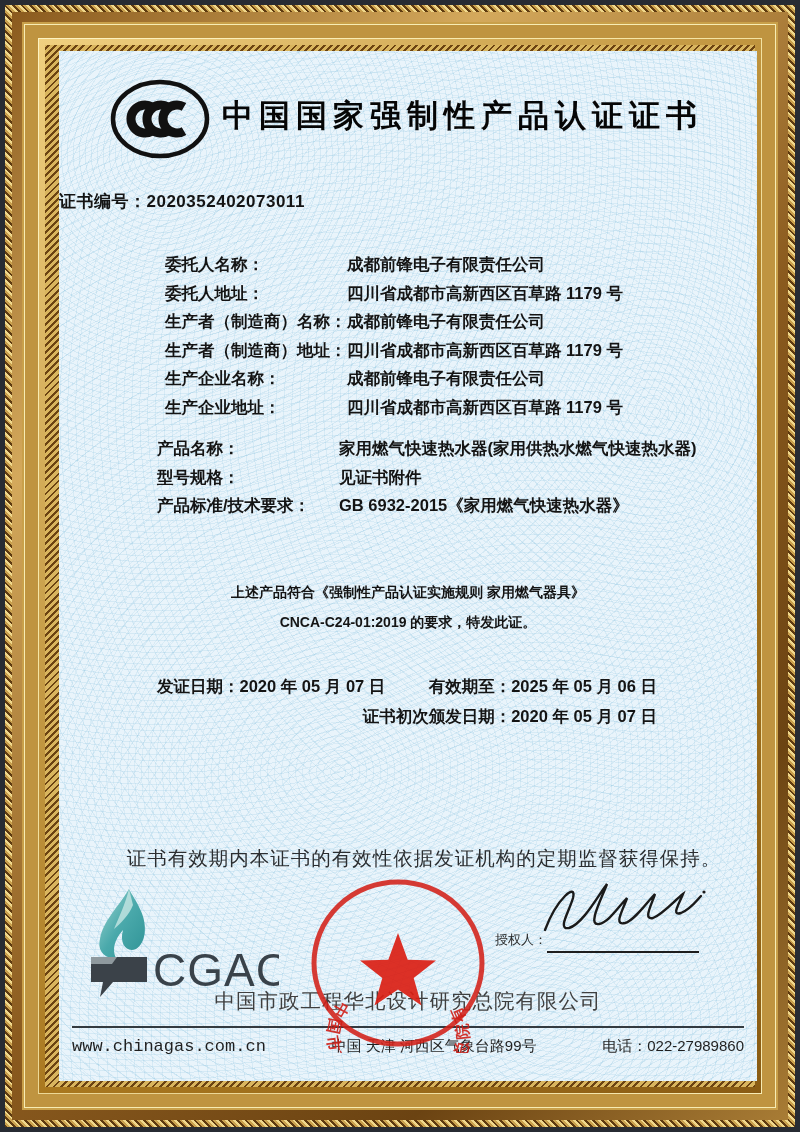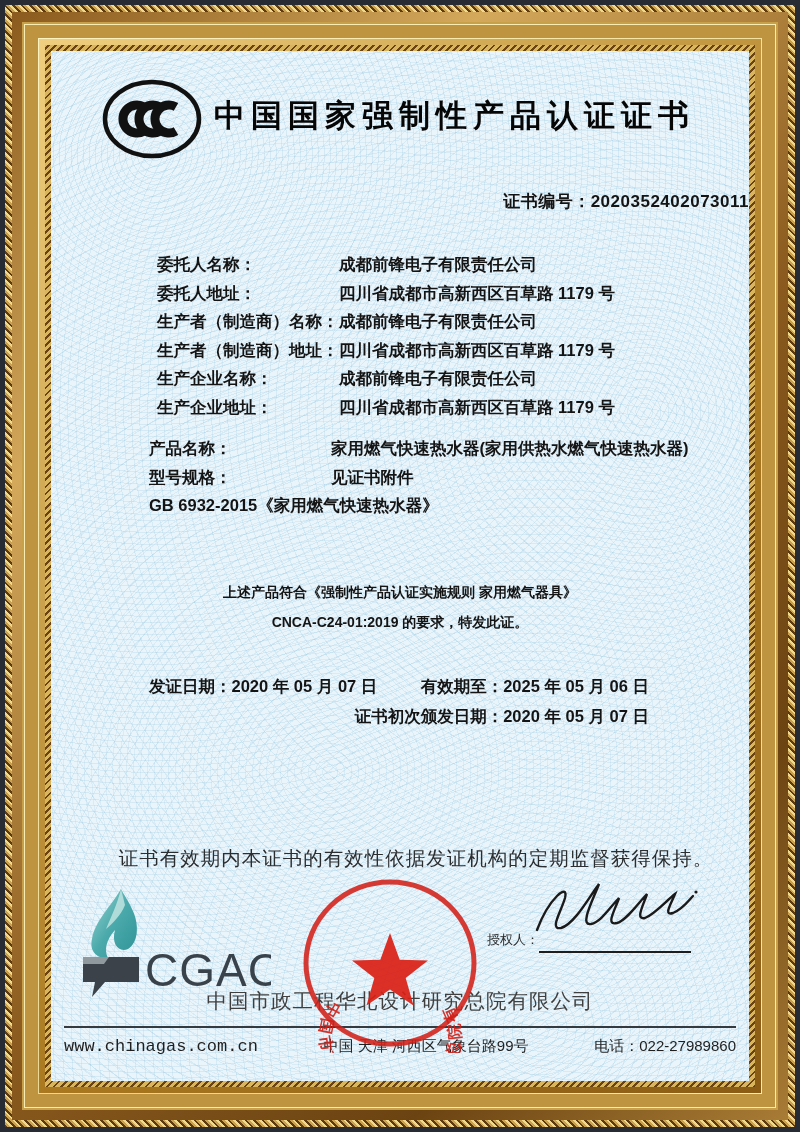--- a/index.html
+++ b/index.html
@@ -16,27 +16,27 @@
   .f-bead2 { width:100%; height:100%; padding:6px;  background:repeating-linear-gradient(-45deg,#6b4312 0 2px,#d9b55e 2px 5px); }
 
   .inner {
     position:relative; width:100%; height:100%;
     background-color:#e9f4fb;
     background-image:
       repeating-radial-gradient(circle at 15% 10%, rgba(130,190,220,.20) 0 1px, rgba(0,0,0,0) 1px 6px),
       repeating-radial-gradient(circle at 85% 35%, rgba(130,190,220,.18) 0 1px, rgba(0,0,0,0) 1px 8px),
       repeating-radial-gradient(circle at 40% 70%, rgba(130,190,220,.16) 0 1px, rgba(0,0,0,0) 1px 7px),
       repeating-radial-gradient(circle at 70% 95%, rgba(130,190,220,.18) 0 1px, rgba(0,0,0,0) 1px 9px);
-    color:#141414; overflow:hidden;
+    color:#141414; overflow:hidden;margin-left:8px;
   }
 
   .ccc-logo   { position:absolute; left:50px; top:27px; width:102px; height:82px; }
   .page-title { position:absolute; left:163px; top:44px; width:500px; font-size:31px; font-weight:700; letter-spacing:6px; color:#060606; white-space:nowrap; }
 
-  .cert-line  { position:absolute; top:139px; left:0; width:100%; text-align:right; font-size:17px; font-weight:700; letter-spacing:.5px; }
+  .cert-line  { position:absolute; top:139px; left:0; width:100%; text-align:left; font-size:17px; font-weight:700; letter-spacing:.5px; }
 
   .fields  { position:absolute; left:106px; top:199px; }
   .fields2 { position:absolute; left:98px; top:383px; }
   .frow { display:flex; line-height:28.5px; font-size:16.5px; font-weight:700; }
   .frow .lab { width:182px; flex:0 0 182px; }
   .frow .val { width:372px; }
 
   .statement { position:absolute; top:527px; left:0; width:100%; text-align:center; font-size:14px; font-weight:700; line-height:29.5px; }
 
   .dates { position:absolute; left:98px; top:620px; width:500px; font-size:16.5px; font-weight:700; line-height:30px; }
@@ -116,20 +116,21 @@
         <div class="fields2">
           <div class="frow">
                       <span class="lab">产品名称：</span>
                       <span class="val">家用燃气快速热水器(家用供热水燃气快速热水器)</span>
                     </div>
           <div class="frow">
                       <span class="lab">型号规格：</span>
                       <span class="val">见证书附件</span>
                     </div>
           <div class="frow">
+                      <span class="lab">产品标准/技术要求：</span>
                       <span class="val">GB 6932-2015《家用燃气快速热水器》</span>
                     </div>
         </div>
 
         <div class="statement">
           <div>上述产品符合《强制性产品认证实施规则 家用燃气器具》</div>
           <div>CNCA-C24-01:2019 的要求，特发此证。</div>
         </div>
 
         <div class="dates">

